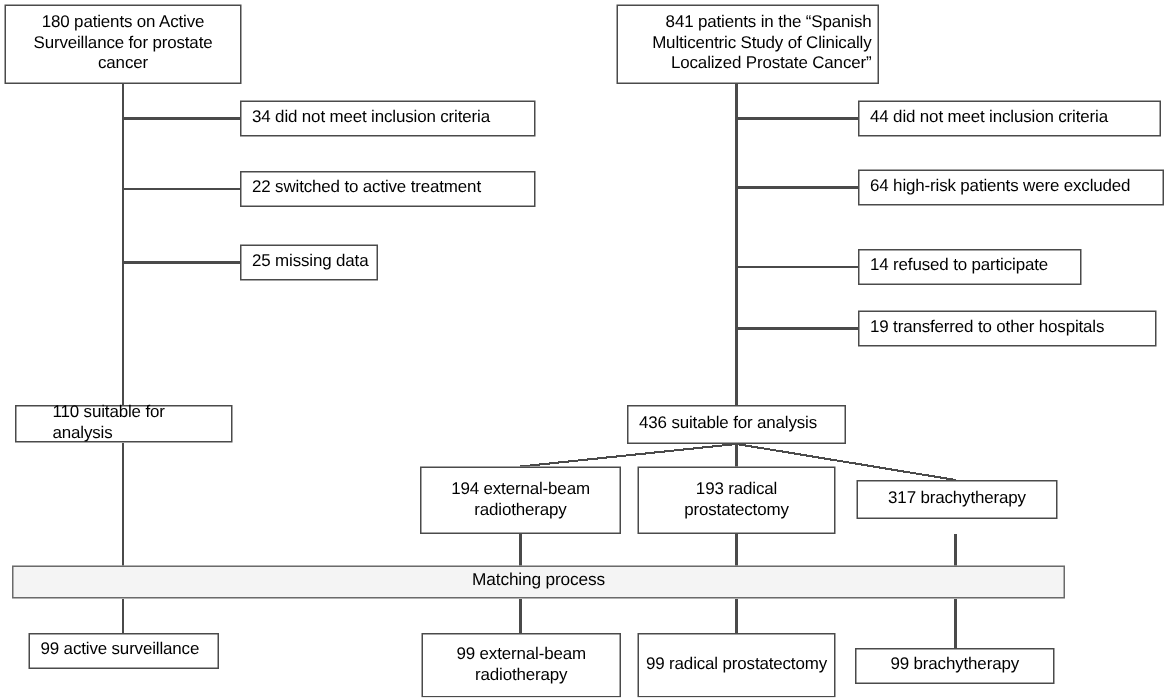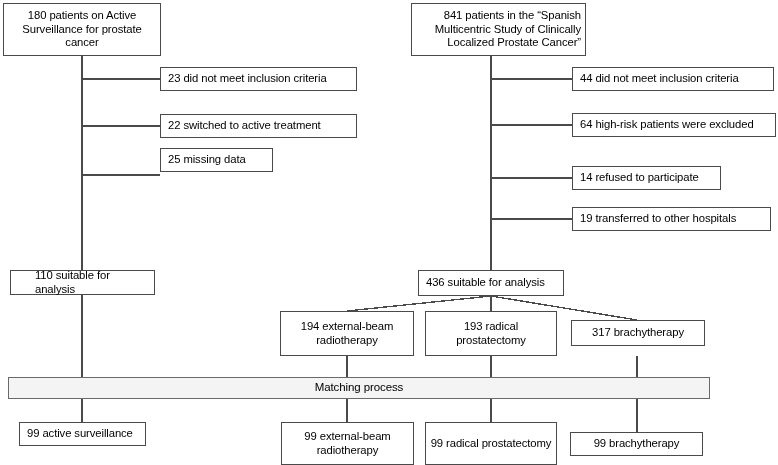--- a/index.html
+++ b/index.html
@@ -92,28 +92,28 @@
 
   <div class="node" style="left:3px; top:3px; width:158px; height:53px;">
     <span class="node-text">180 patients on Active Surveillance for prostate cancer</span>
   </div>
 
   <div class="node" style="left:411px; top:3px; width:175px; height:53px;text-align:right;">
     <span class="node-text">841 patients in the “Spanish Multicentric Study of Clinically Localized Prostate Cancer”</span>
   </div>
 
   <div class="node left-align" style="left:160px; top:67px; width:197px; height:24px;">
-    <span class="node-text">23 did not meet inclusion criteria</span>
+    <span class="node-text">34 did not meet inclusion criteria</span>
   </div>
 
   <div class="node left-align" style="left:160px; top:114px; width:197px; height:24px;">
     <span class="node-text">22 switched to active treatment</span>
   </div>
 
-  <div class="node left-align" style="left:160px; top:148px; width:113px; height:24px;">
+  <div class="node left-align" style="left:160px; top:163px; width:92px; height:24px;">
     <span class="node-text">25 missing data</span>
   </div>
 
   <div class="node left-align" style="left:572px; top:67px; width:202px; height:24px;">
     <span class="node-text">44 did not meet inclusion criteria</span>
   </div>
 
   <div class="node left-align" style="left:572px; top:113px; width:204px; height:24px;">
     <span class="node-text">64 high-risk patients were excluded</span>
   </div>

